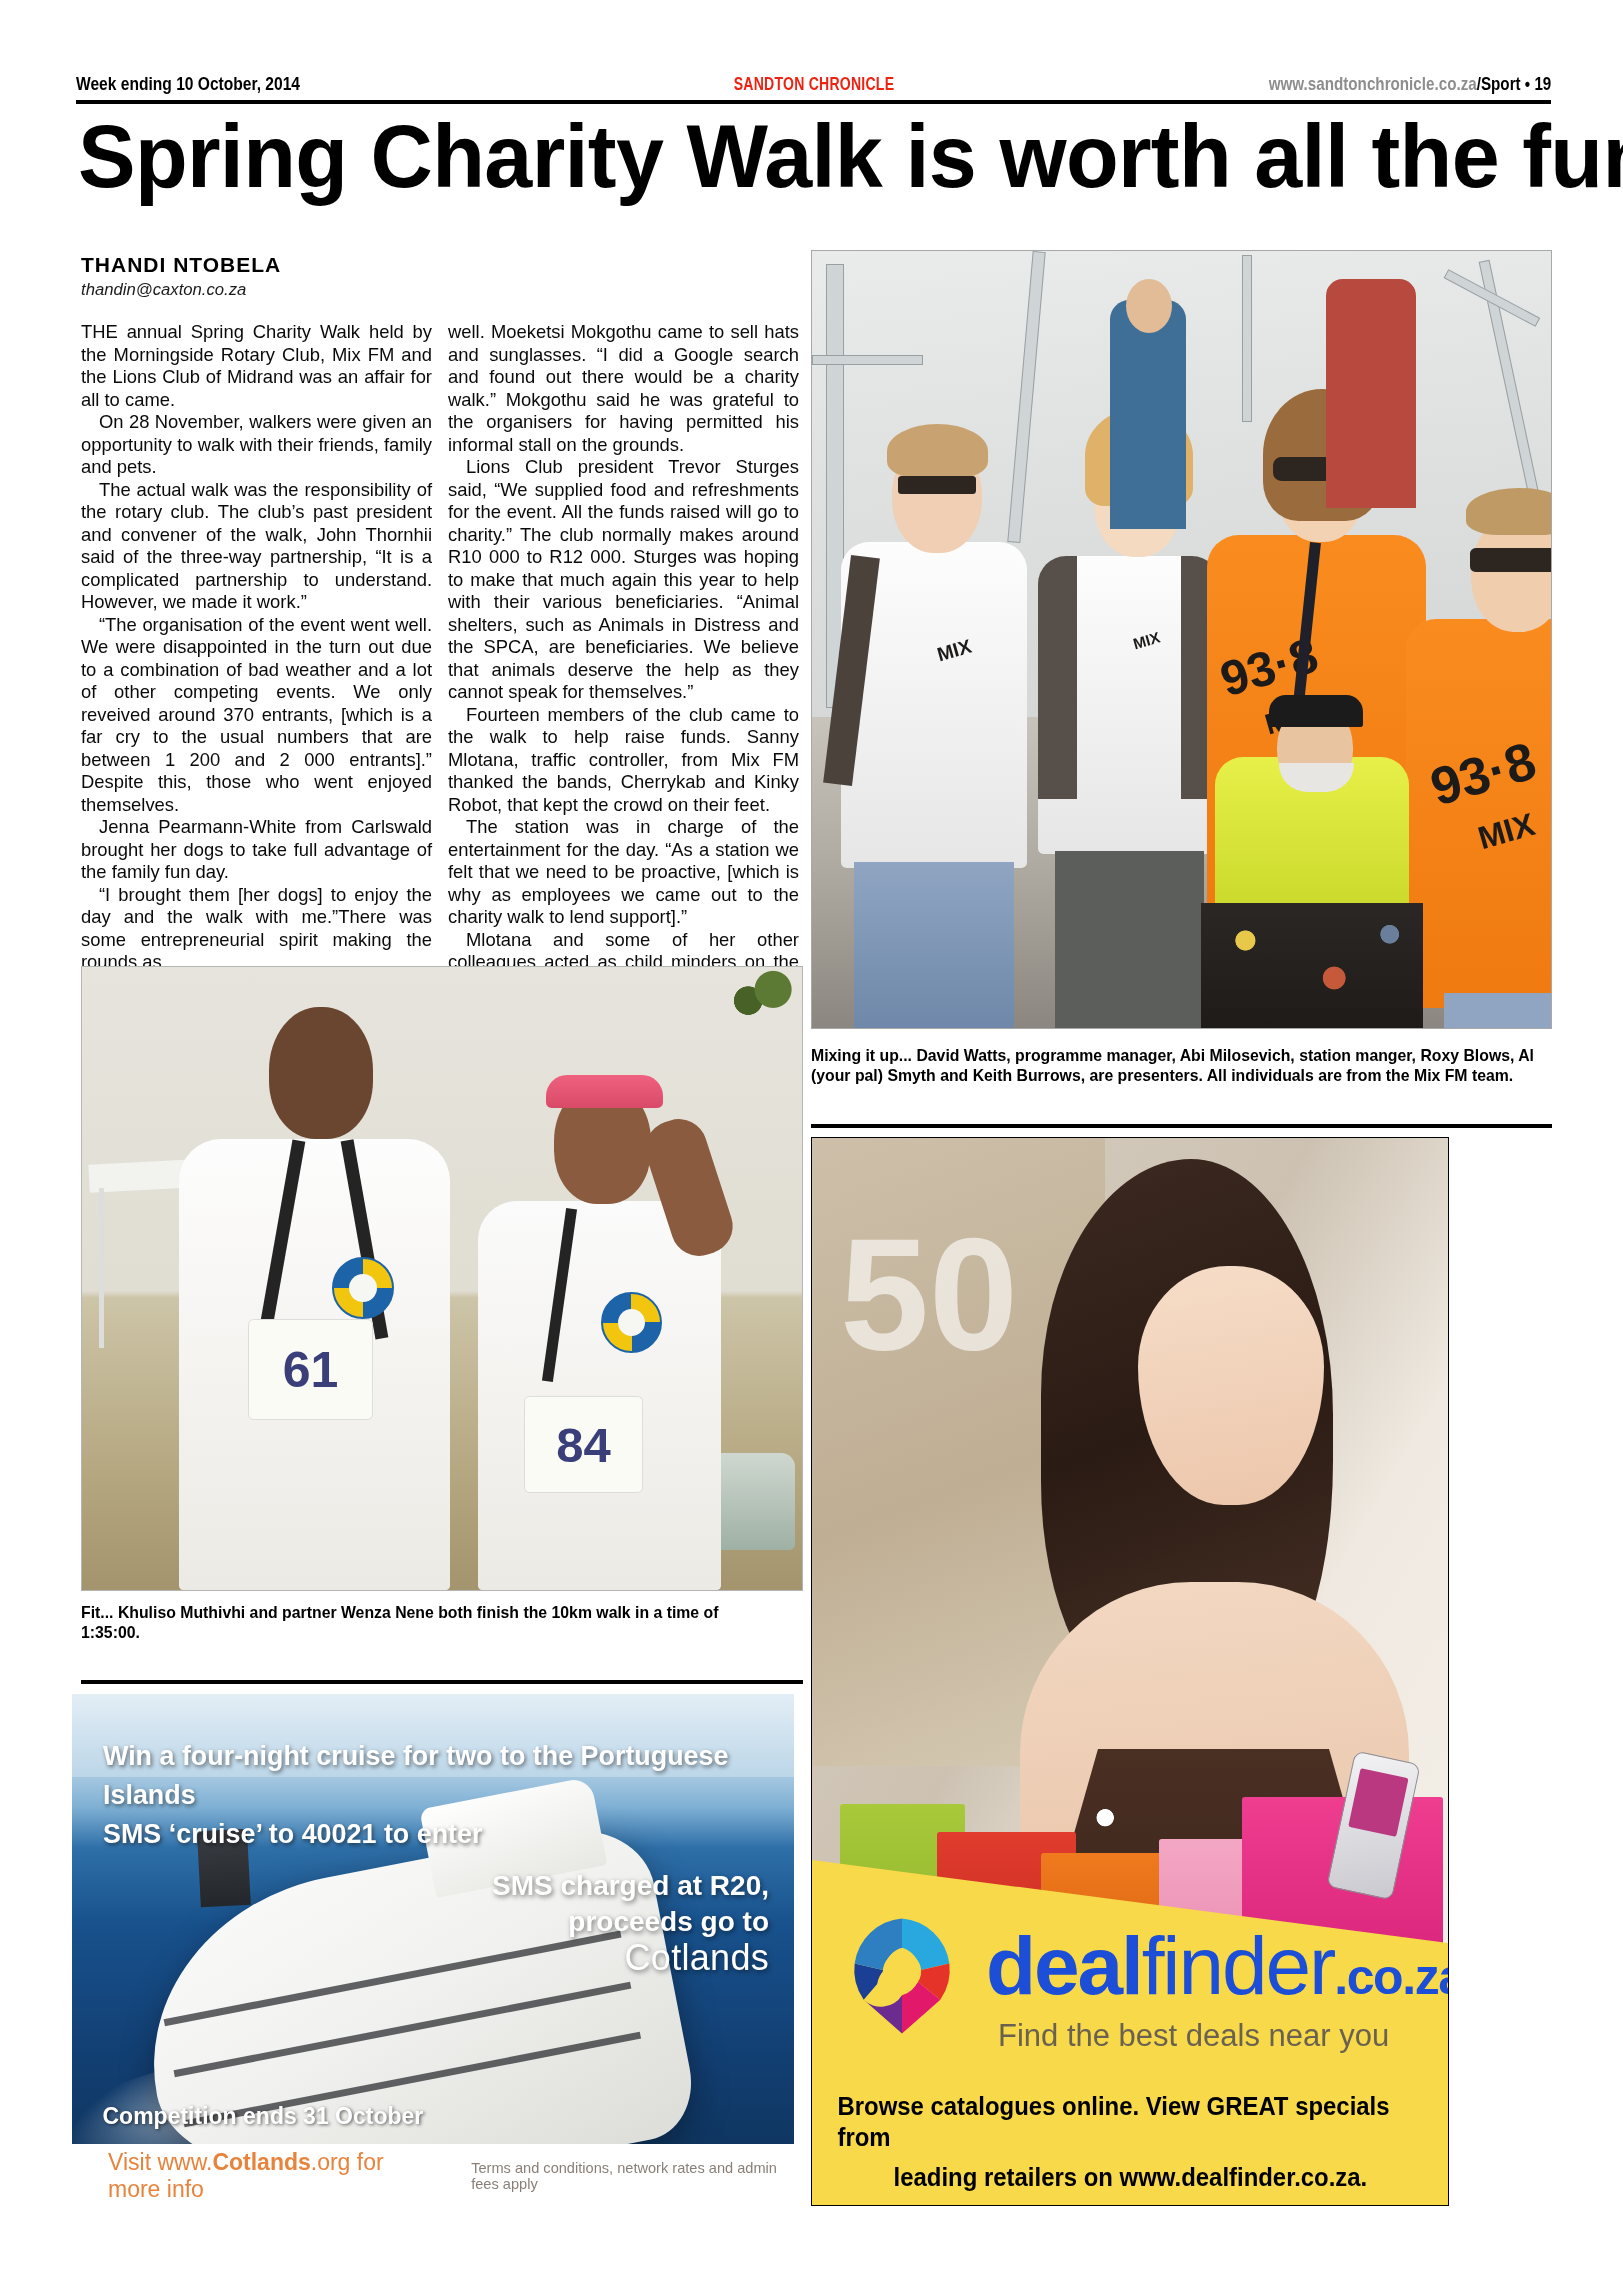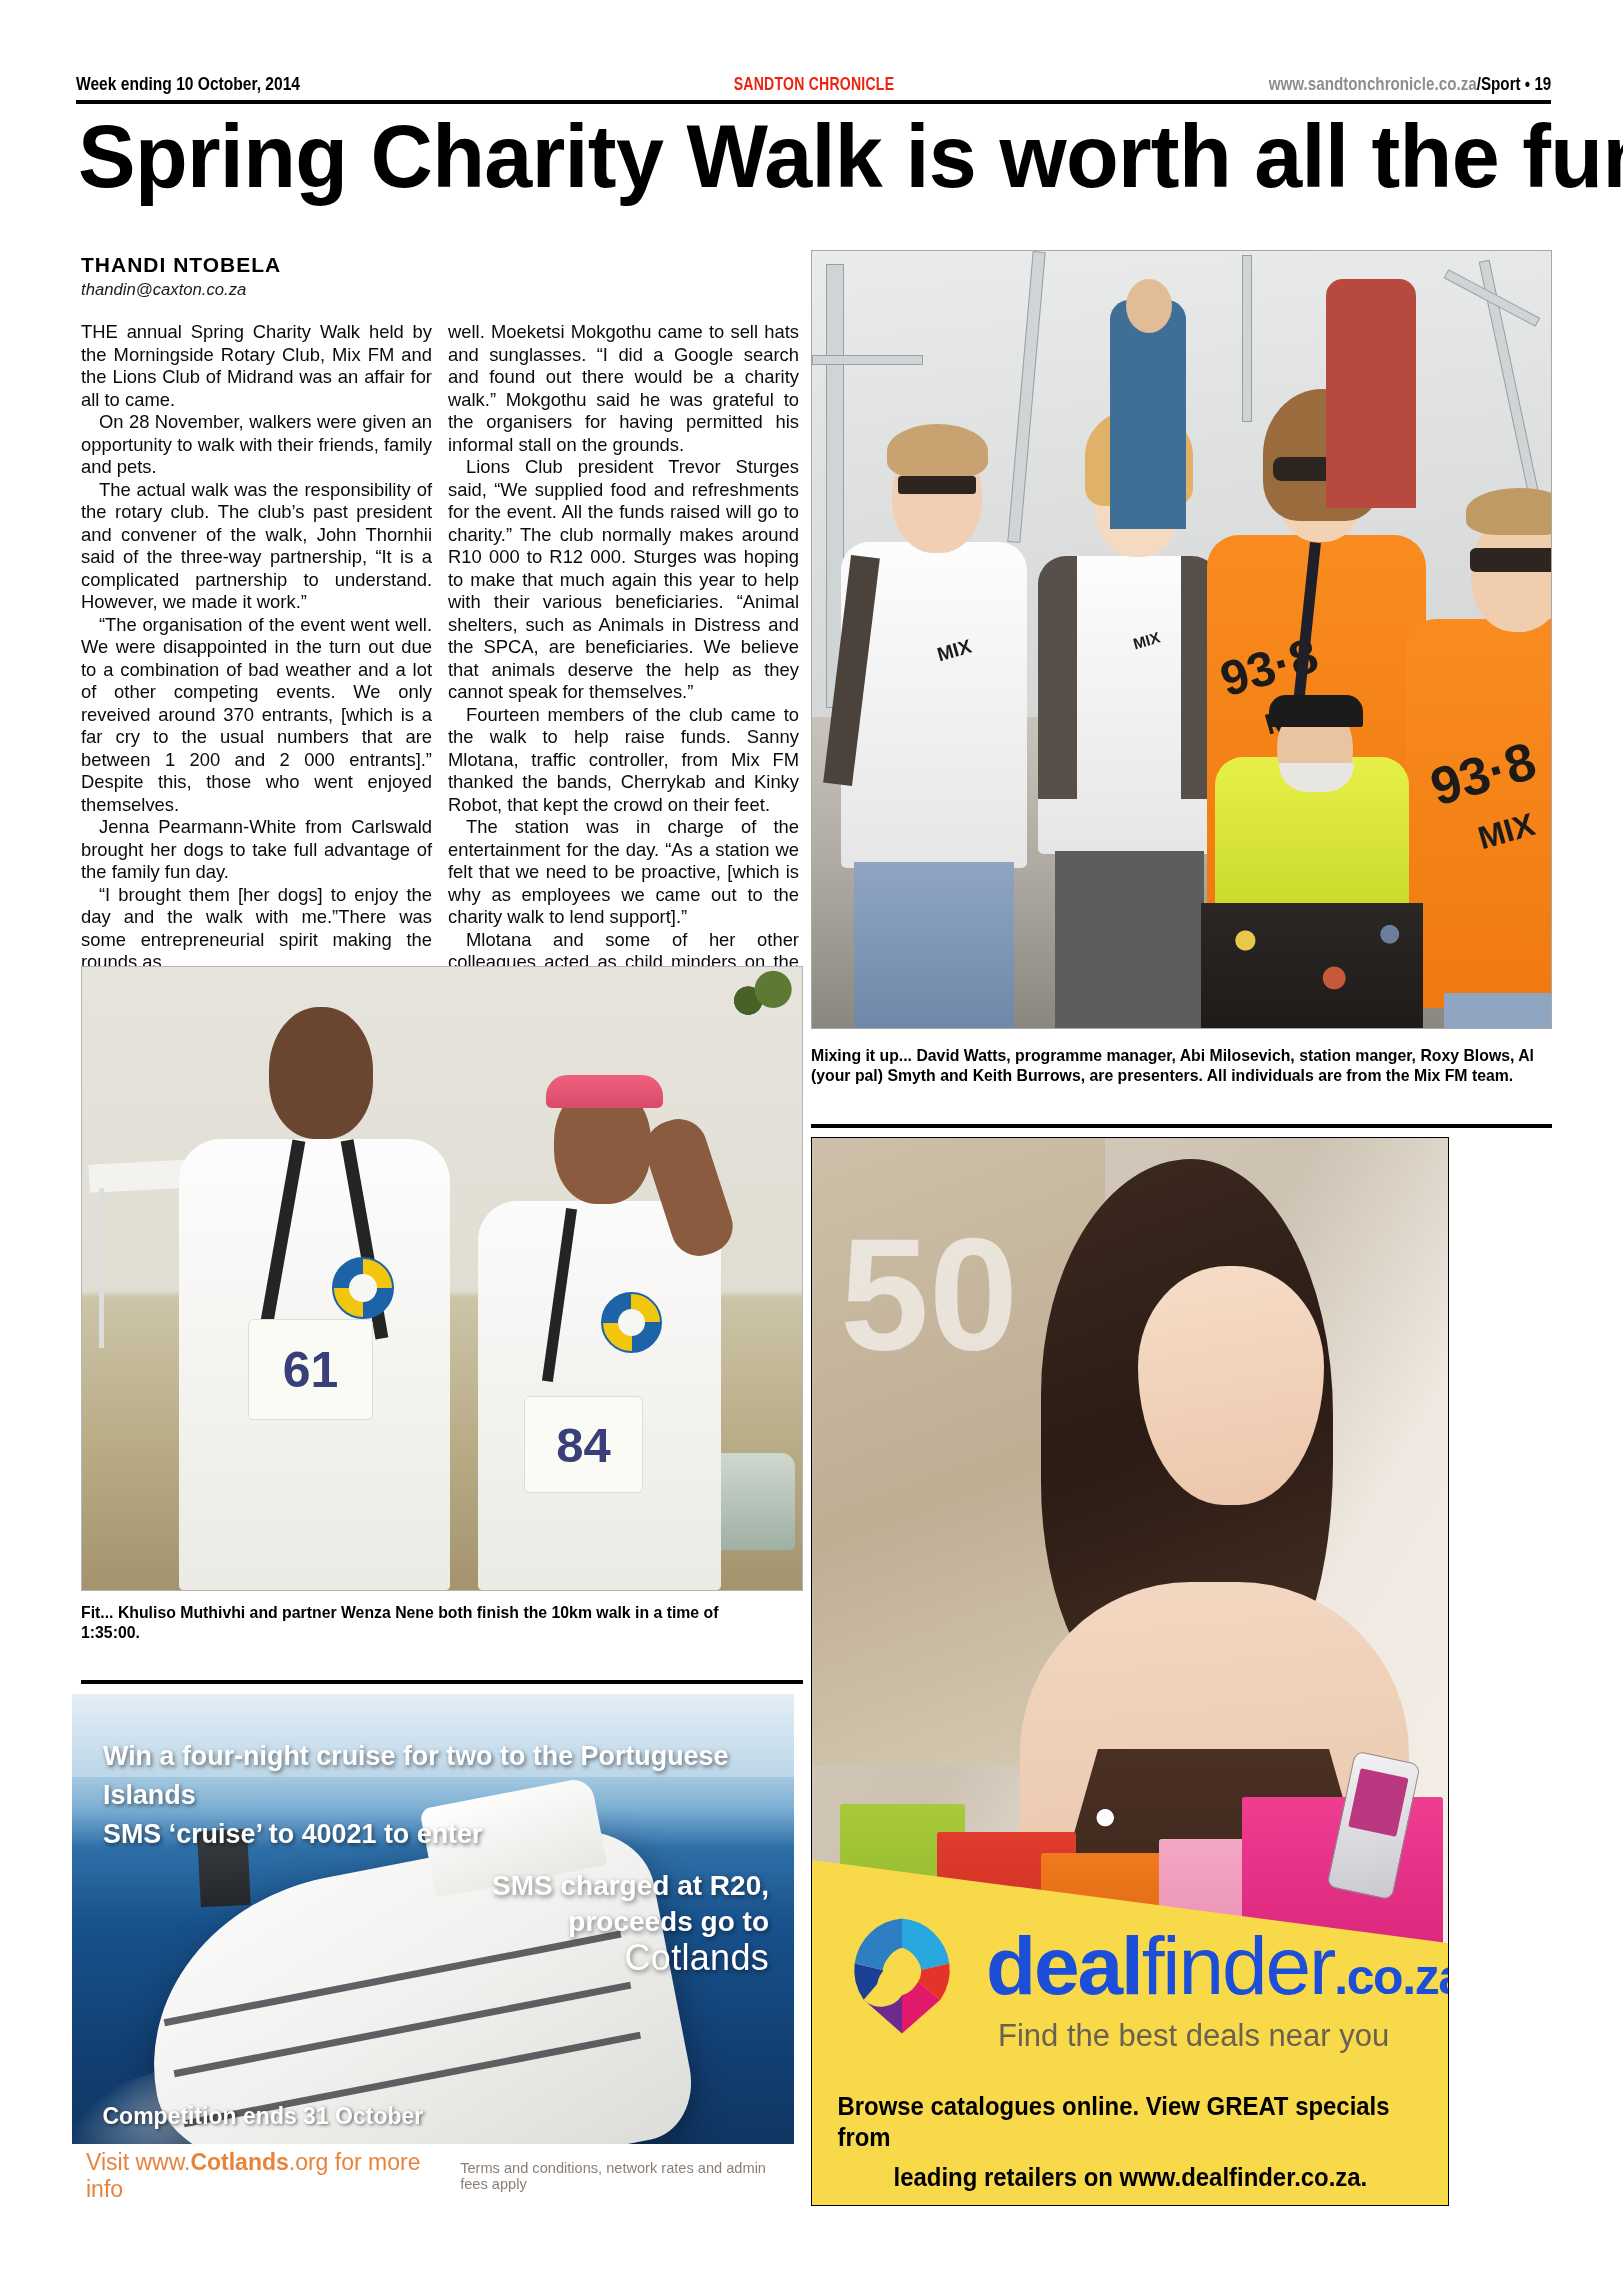--- a/index.html
+++ b/index.html
@@ -279,21 +279,21 @@
   .cr-ends {
     position:absolute; left:30.5px; bottom:78px;
     color:#fff; font-weight:700; font-size:23px;
     text-shadow: 1.4px 1.4px 3.5px rgba(0,0,0,.6);
   }
   .cr-strip {
     position:absolute; left:0; bottom:0; width:100%; height:64px;
     background:#ffffff; display:flex; align-items:center;
   }
   .cr-visit {
-    margin-left:14px; font-size:23px; color:#e8833b; font-weight:400;
+    margin-left:36px; font-size:23px; color:#e8833b; font-weight:400;
   }
   .cr-visit b { font-weight:700; }
   .cr-terms {
     margin-left:39px; font-size:14.6px; color:#8a7f76;
   }
 </style>
 </head>
 <body>
 
 <div class="page">

